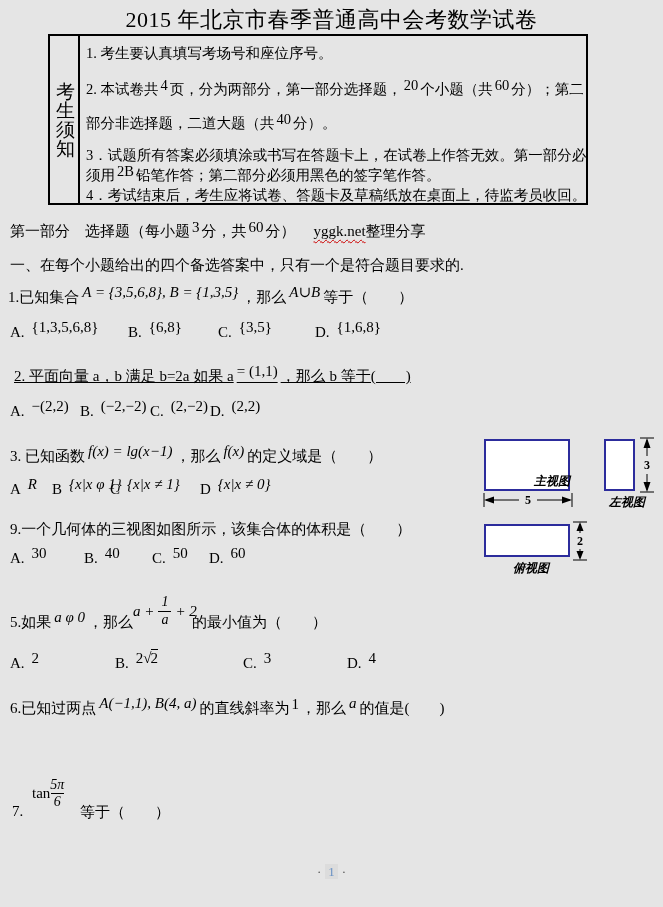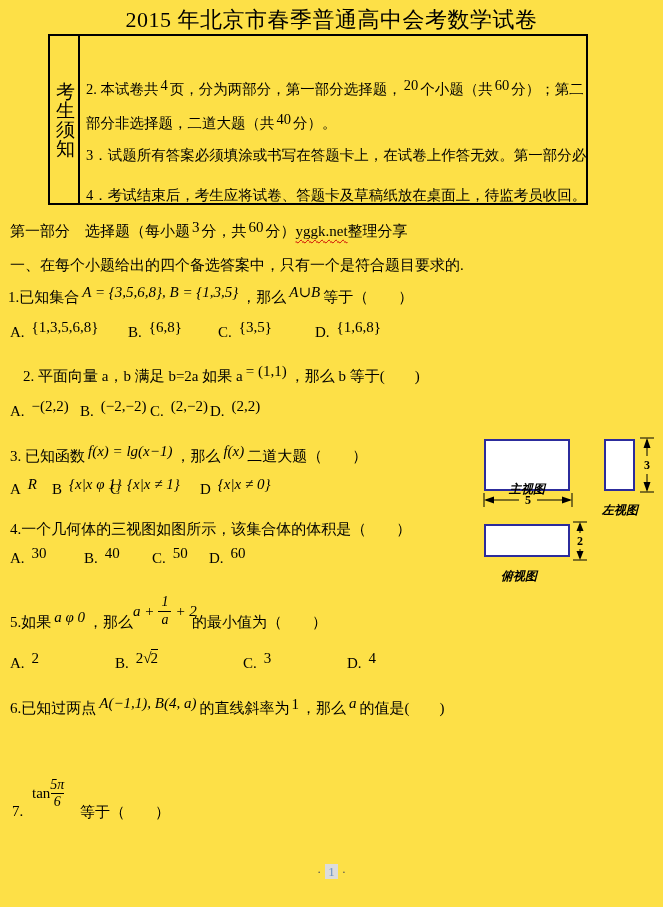--- a/index.html
+++ b/index.html
@@ -1,18 +1,18 @@
 <!DOCTYPE html>
 <html style="--view-border: #2c2c9c; --wavy-underline: #cc0000; --page-field-text: #6a92c4; --page-field-bg: #dcdcdc;"><head>
 <meta charset="utf-8">
 <style>
   * { margin:0; padding:0; box-sizing:border-box; }
   html,body { background:#ffffff; }
   body { font-family:"Liberation Serif","DejaVu Serif",serif; color:#000; }
-  .page { position:relative; width:663px; height:907px; background:#fde047; overflow:hidden; }
+  .page { position:relative; width:663px; height:907px; background:#e5e5e5; overflow:hidden; }
   .abs { position:absolute; white-space:nowrap; font-size:15px; }
 
   .title { top:5px; left:0; width:663px; text-align:center; font-size:22px; letter-spacing:.5px; }
 
   
   .notice { position:absolute; left:48px; top:34px; width:540px; height:171px; border:2px solid #000; }
   .notice-side { position:absolute; left:0; top:0; width:30px; height:100%; border-right:2px solid #000;
                  display:flex; align-items:center; justify-content:center; }
   .notice-side span { width:16px; font-size:19px; line-height:19px; text-align:center;
                       word-break:break-all; white-space:normal; display:block; }
@@ -32,21 +32,21 @@
 
   
   .frac { display:inline-flex; flex-direction:column; align-items:center;
           font-size:14px; line-height:1.15; font-style:italic; text-align:center; }
   .frac .fd { border-top:1px solid #000; padding:0 3px; }
   .expr { display:flex; align-items:center; gap:4px; font-size:15px; font-style:italic; }
   .fn { font-style:normal; }
 
   
   .vrect { position:absolute; border:2px solid var(--view-border,#2c2c9c); background:#fff; }
-  .view-label { position:absolute; font-weight:bold; font-style:italic; font-size:12px; text-align:center;margin-top:8px; }
+  .view-label { position:absolute; font-weight:bold; font-style:italic; font-size:12px; text-align:right; }
   .dim-svg { position:absolute; overflow:visible; }
   .dim-svg line { stroke:#000; stroke-width:1; }
   .dim-svg polygon { fill:#000; }
   .dim-svg text { font-family:"Liberation Serif",serif; font-size:12px; font-weight:bold; fill:#000; }
 
   .wavy { text-decoration-line:underline; text-decoration-style:wavy;
           text-decoration-color:var(--wavy-underline,#cc0000); text-decoration-thickness:1px;
           text-underline-offset:3px; }
 
   .footer { top:864px; left:0; width:663px; text-align:center; font-size:13px; color:#555; }
@@ -57,71 +57,77 @@
 <body>
 
 <div class="page">
 
   <div class="abs title">2015 年北京市春季普通高中会考数学试卷</div>
 
   <div class="notice">
     <div class="notice-side">
       <span>考生须知</span>
     </div>
+    <div class="notice-line" style="top:8px">
+      <span>1. 考生要认真填写考场号和座位序号。</span>
+    </div>
     <div class="notice-line" style="top:44px">
       <span>2. 本试卷共</span><span class="n">4</span><span>页，分为两部分，第一部分选择题，</span><span class="n">20</span><span>个小题（共</span><span class="n">60</span><span>分）；第二</span>
     </div>
     <div class="notice-line" style="top:78px">
       <span>部分非选择题，二道大题（共</span><span class="n">40</span><span>分）。</span>
     </div>
     <div class="notice-line" style="top:110px">
       <span>3．试题所有答案必须填涂或书写在答题卡上，在试卷上作答无效。第一部分必</span>
     </div>
+    <div class="notice-line" style="top:130px">
+      <span>须用</span><span class="n">2B</span><span>铅笔作答；第二部分必须用黑色的签字笔作答。</span>
+    </div>
     <div class="notice-line" style="top:150px">
       <span>4．考试结束后，考生应将试卷、答题卡及草稿纸放在桌面上，待监考员收回。</span>
     </div>
   </div>
 
   <div class="abs" style="left:10px; top:222px;">
-    <span>第一部分　选择题（每小题</span><span class="n">3</span><span>分，共</span><span class="n">60</span><span>分）</span><span class="wavy" style="">yggk.net</span><span>整理分享</span>
+    <span>第一部分　选择题（每小题</span><span class="n">3</span><span>分，共</span><span class="n">60</span><span>分）</span><span class="wavy" style="margin-left:18px">yggk.net</span><span>整理分享</span>
   </div>
 
   <div class="abs" style="left:10px; top:256px;">一、在每个小题给出的四个备选答案中，只有一个是符合题目要求的.</div>
 
   <div class="abs" style="left:8px; top:288px;">
     <span>1.已知集合</span><span class="m">A = {3,5,6,8}, B = {1,3,5}</span><span>，那么</span><span class="m">A∪B</span><span>等于（　　）</span>
   </div>
   <div class="abs" style="top:324px; left:0; width:663px; height:24px;">
     <span class="opt" style="left:10px"><span>A.</span><span class="ov">{1,3,5,6,8}</span></span>
     <span class="opt" style="left:128px"><span>B.</span><span class="ov">{6,8}</span></span>
     <span class="opt" style="left:218px"><span>C.</span><span class="ov">{3,5}</span></span>
     <span class="opt" style="left:315px"><span>D.</span><span class="ov">{1,6,8}</span></span>
   </div>
 
-  <div class="abs" style="left:23px; top:367px;">
+  <div class="abs" style="left:14px; top:367px;text-decoration:underline;">
     <span>2. 平面向量 a，b 满足 b=2a 如果 a</span><span class="mu">= (1,1)</span><span>，那么 b 等于(　　)</span>
   </div>
   <div class="abs" style="top:403px; left:0; width:663px; height:24px;">
     <span class="opt" style="left:10px"><span>A.</span><span class="ov">−(2,2)</span></span>
     <span class="opt" style="left:80px"><span>B.</span><span class="ov">(−2,−2)</span></span>
     <span class="opt" style="left:150px"><span>C.</span><span class="ov">(2,−2)</span></span>
     <span class="opt" style="left:210px"><span>D.</span><span class="ov">(2,2)</span></span>
   </div>
 
   <div class="abs" style="left:10px; top:447px;">
-    <span>3. 已知函数</span><span class="m">f(x) = lg(x−1)</span><span>，那么</span><span class="m">f(x)</span><span>二道大题（　　）</span>
+    <span>3. 已知函数</span><span class="m">f(x) = lg(x−1)</span><span>，那么</span><span class="m">f(x)</span><span>的定义域是（　　）</span>
   </div>
   <div class="abs" style="top:481px; left:0; width:659px; height:26px;">
     <span class="opt" style="left:10px"><span>A</span><span class="ov it">R</span></span>
     <span class="opt" style="left:52px"><span>B</span><span class="ov it">{x|x φ 1}</span></span>
     <span class="opt" style="left:110px"><span>C</span><span class="ov it">{x|x ≠ 1}</span></span>
     <span class="opt" style="left:200px"><span>D</span><span class="ov it">{x|x ≠ 0}</span></span>
   </div>
 
-  <div class="abs" style="left:10px; top:520px;">4.一个几何体的三视图如图所示，该集合体的体积是（　　）</div>
+  <div class="abs" style="left:10px; top:520px;">9.一个几何体的三视图如图所示，该集合体的体积是（　　）</div>
   <div class="abs" style="top:550px; left:0; width:663px; height:24px;">
     <span class="opt" style="left:10px"><span>A.</span><span class="ov">30</span></span>
     <span class="opt" style="left:84px"><span>B.</span><span class="ov">40</span></span>
     <span class="opt" style="left:152px"><span>C.</span><span class="ov">50</span></span>
     <span class="opt" style="left:209px"><span>D.</span><span class="ov">60</span></span>
   </div>
 
   <div>
     <div class="vrect" style="left:484px; top:439px; width:86px; height:52px;"></div>
     <div class="view-label" style="left:484px; top:473px; width:86px;">主视图</div>

